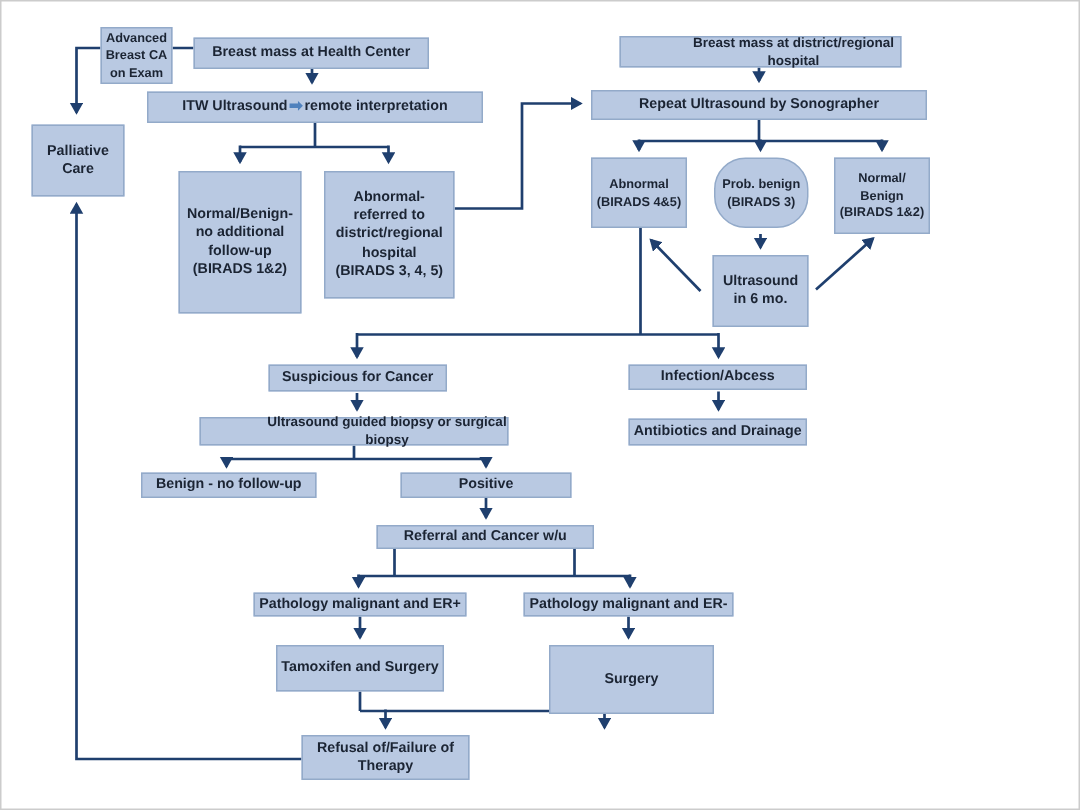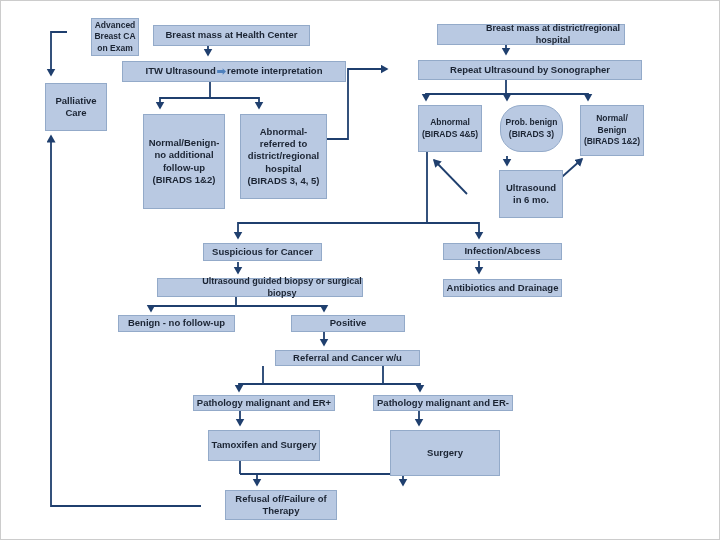--- a/index.html
+++ b/index.html
@@ -40,21 +40,20 @@
     border:1px solid var(--box-border);
     color:var(--text-color);
     font-weight:bold;
     font-size:9.5px;
     line-height:1.3;
     display:flex;
     align-items:center;
     justify-content:center;
     text-align:center;
     white-space:pre-line;
-    margin-left:24px;
   }
   .node.xs{font-size:8.5px;line-height:1.35;}
   .node.long{font-size:9px;padding-left:44px;}
   .itw-arrow{
     color:var(--inline-arrow-color);
     font-size:11px;
     line-height:1;
     margin:0 1px;
   }
 </style>

